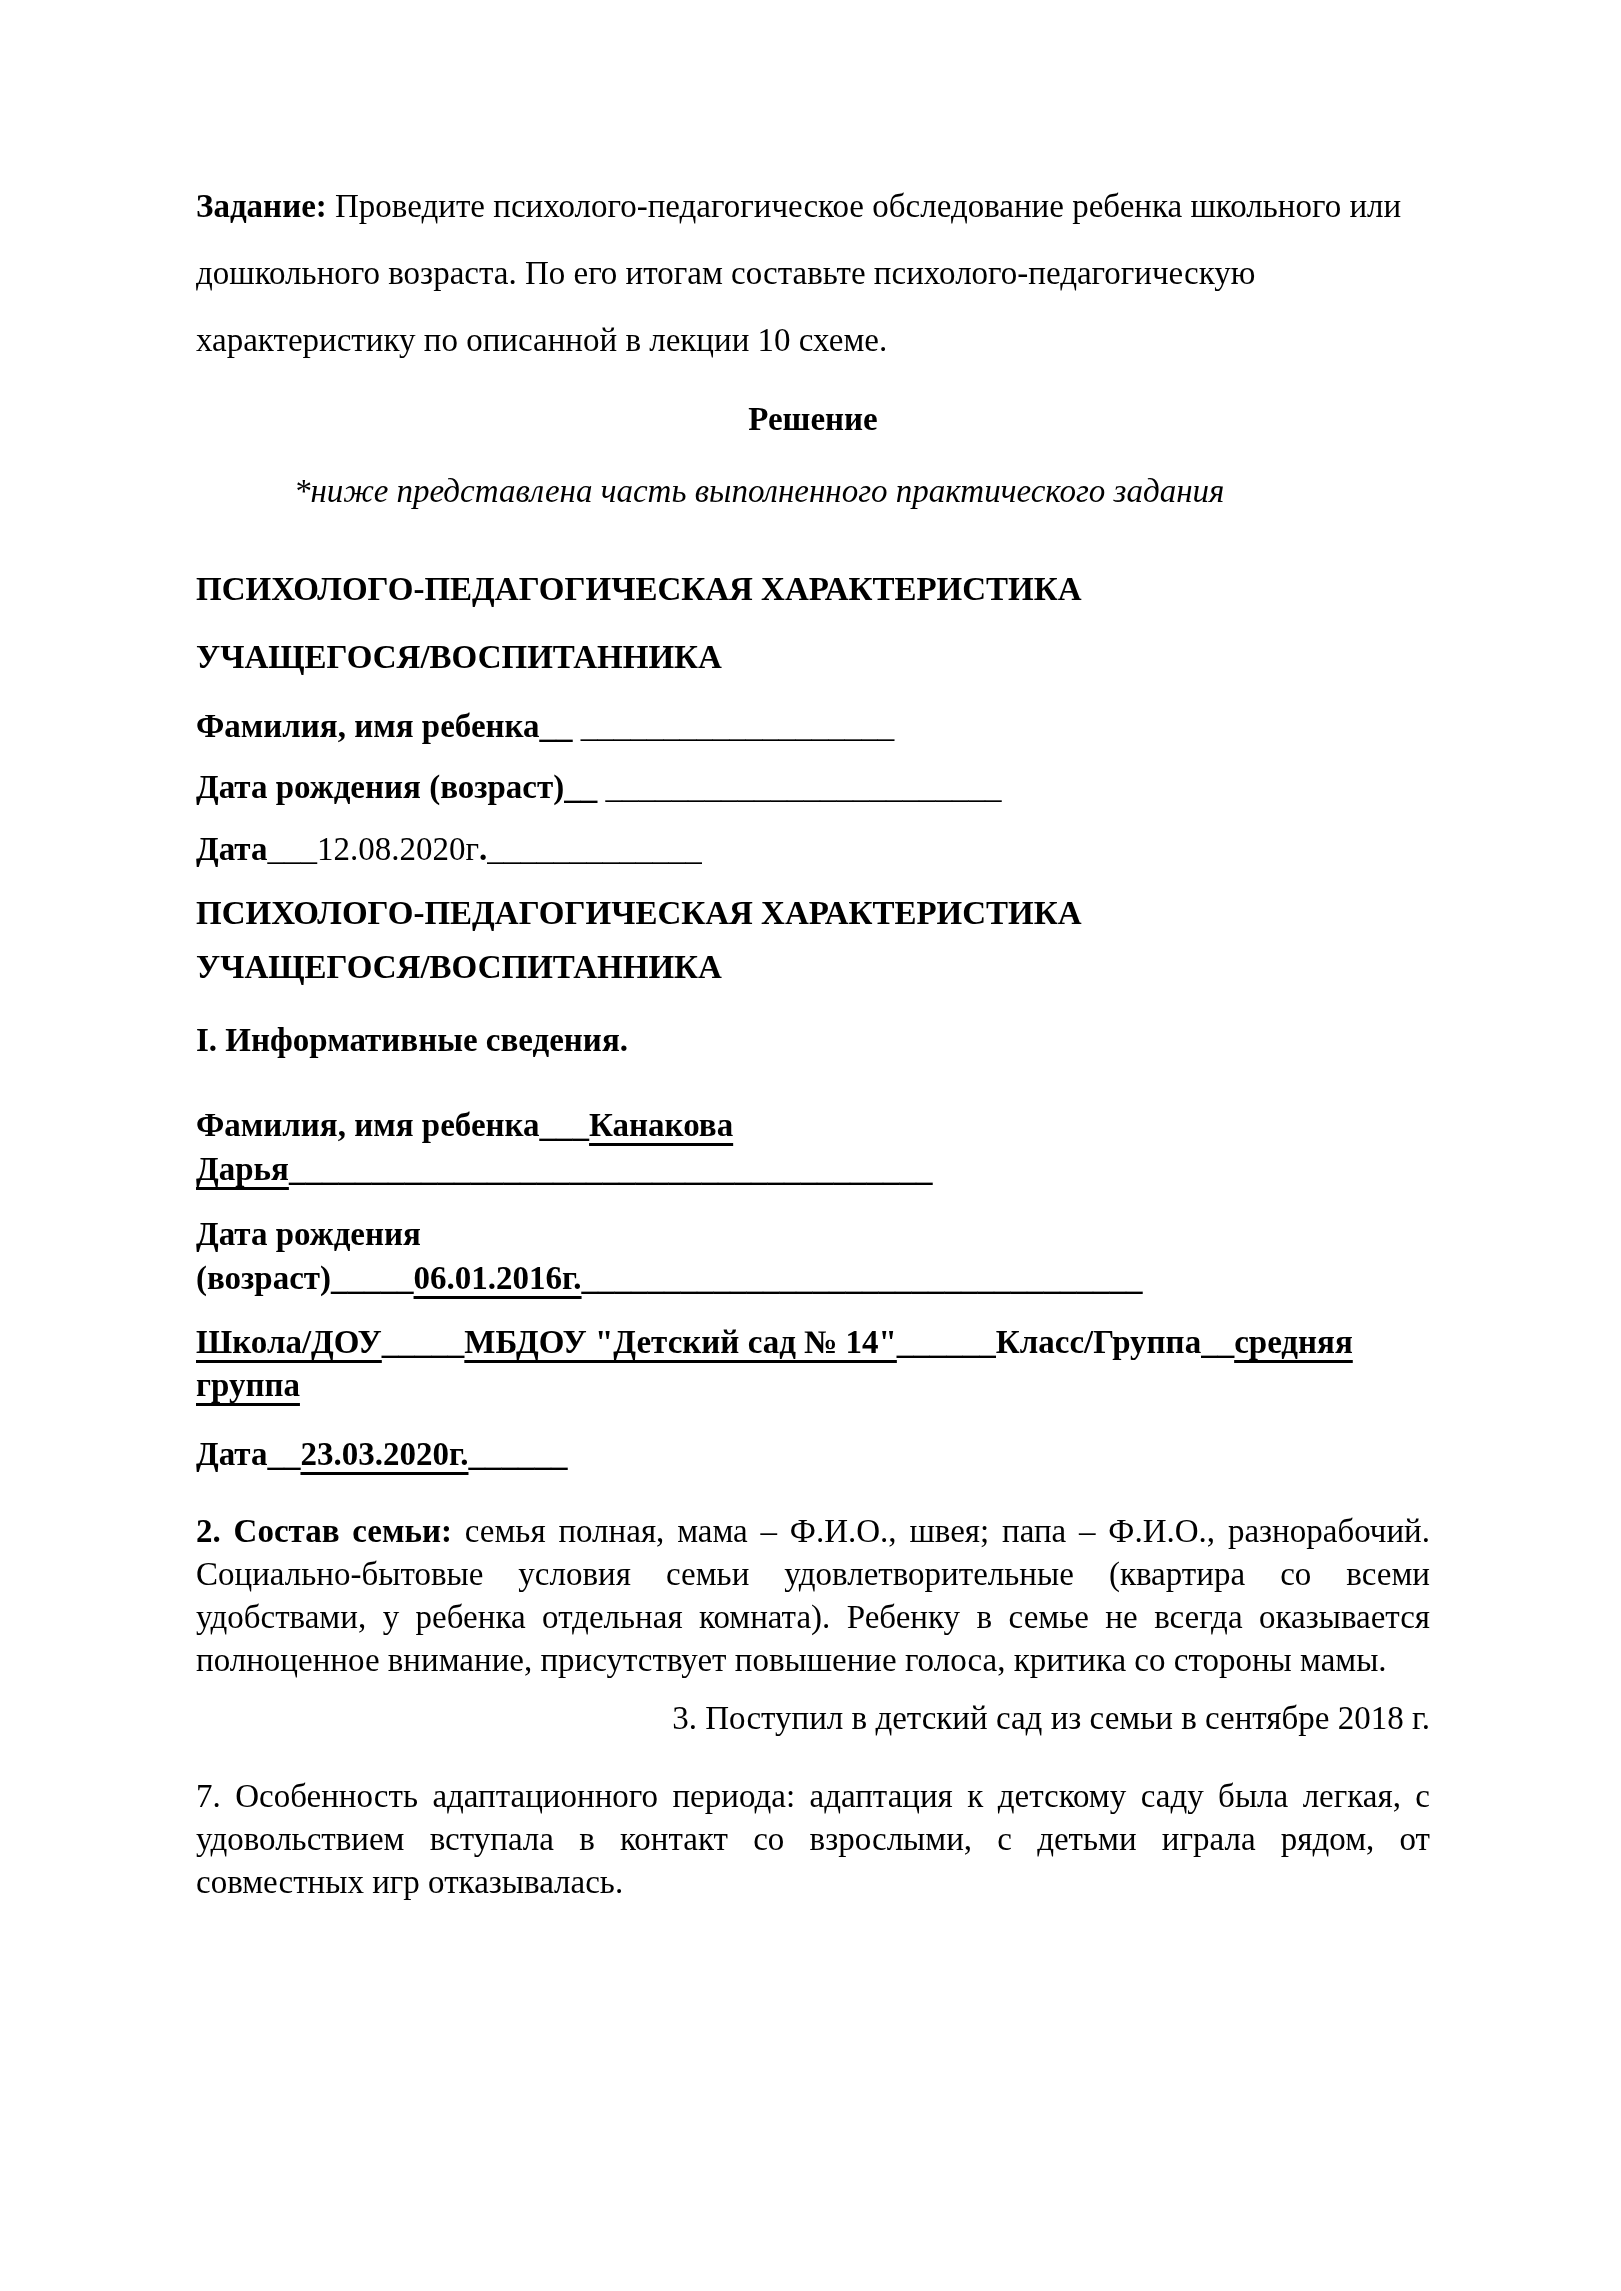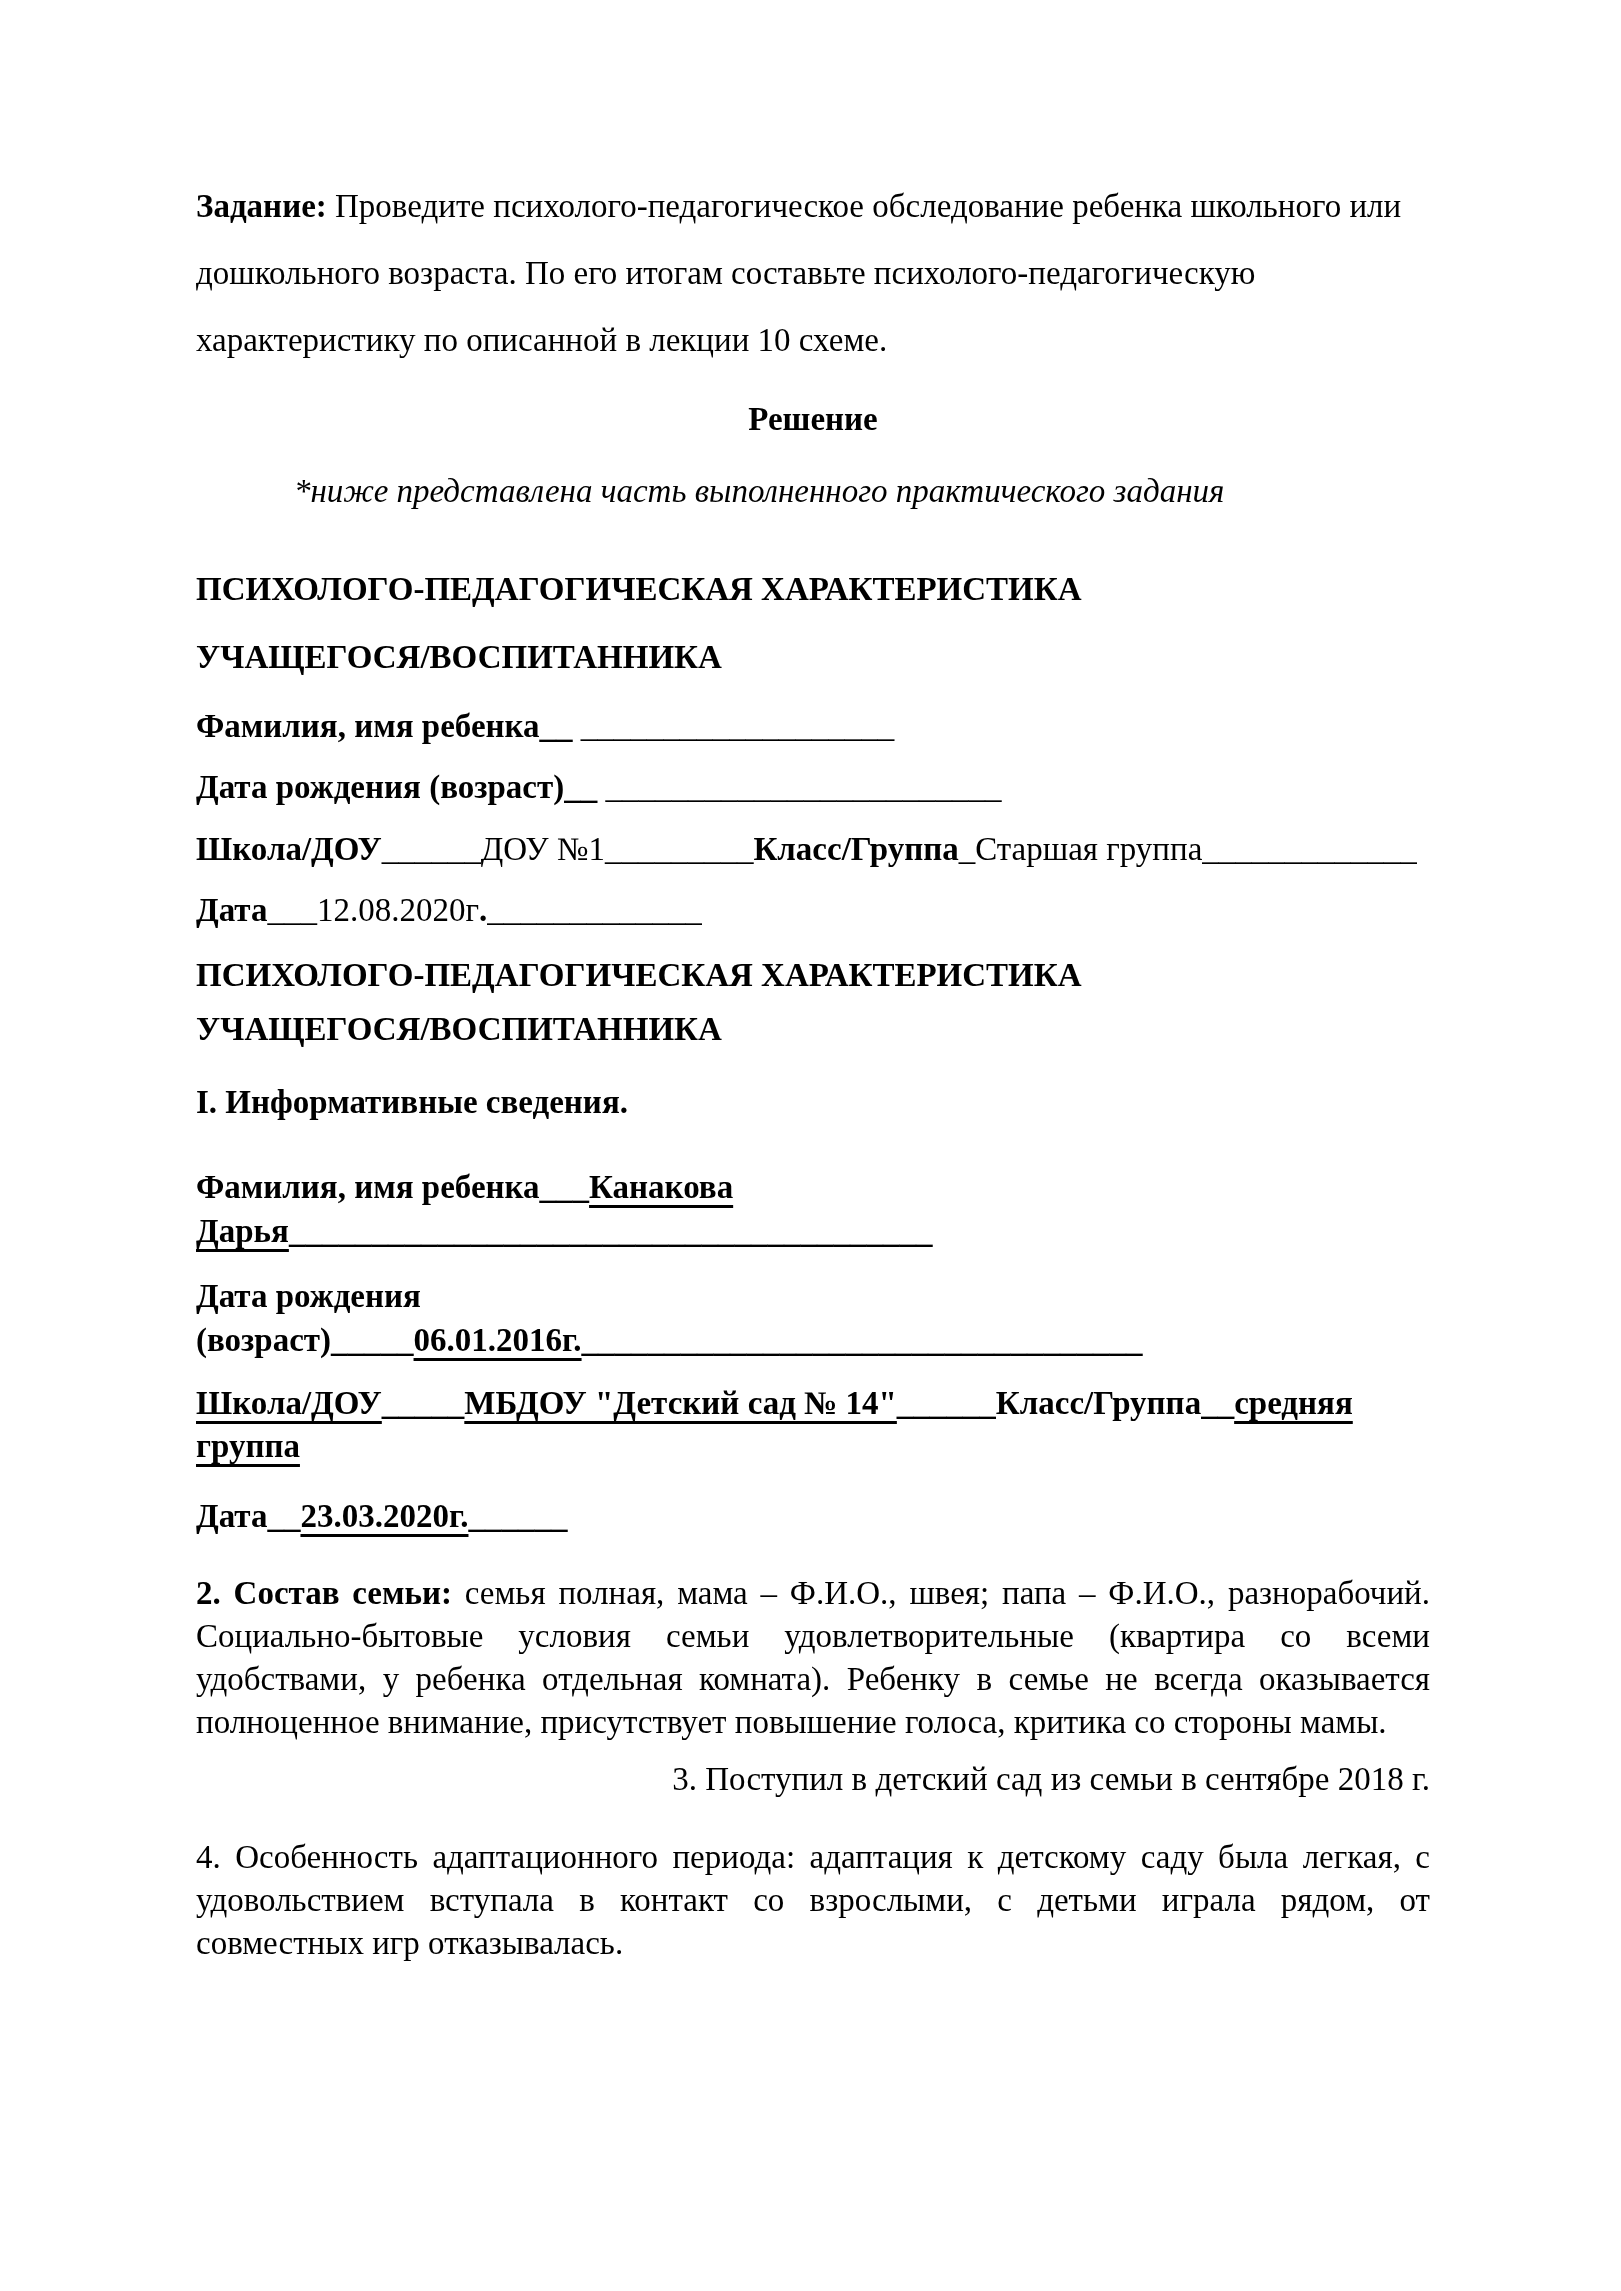--- a/index.html
+++ b/index.html
@@ -77,21 +77,20 @@
 
   <div class="solution-note">*ниже представлена часть выполненного практического задания</div>
 
   <div class="doc-title t1a">ПСИХОЛОГО-ПЕДАГОГИЧЕСКАЯ ХАРАКТЕРИСТИКА</div>
   <div class="doc-title t1b">УЧАЩЕГОСЯ/ВОСПИТАННИКА</div>
 
   <div class="field fa1"><span class="b">Фамилия, имя ребенка</span><span class="b">__ </span><span>___________________</span></div>
 
   <div class="field fa2"><span class="b">Дата рождения (возраст)</span><span class="b">__ </span><span>________________________</span></div>
 
-  <div class="field fa3"><span class="b">Школа/ДОУ</span><span>______</span><span>ДОУ №1</span><span>_________</span><span class="b">Класс/Группа</span><span>_</span><span>Старшая группа</span><span>_____________</span></div>
 
   <div class="field fa4"><span class="b">Дата</span><span>___</span><span>12.08.2020г</span><span class="b">.</span><span>_____________</span></div>
 
   <div class="doc-title t2a">ПСИХОЛОГО-ПЕДАГОГИЧЕСКАЯ ХАРАКТЕРИСТИКА</div>
   <div class="doc-title t2b">УЧАЩЕГОСЯ/ВОСПИТАННИКА</div>
 
   <div class="section-heading">I. Информативные сведения.</div>
 
   <div class="field fb1a"><span class="b">Фамилия, имя ребенка</span><span class="b">___</span><span class="b u">Канакова</span></div>
   <div class="field fb1b"><span class="b u">Дарья</span><span class="b">_______________________________________</span></div>
@@ -101,16 +100,16 @@
 
   <div class="field fb3a"><span class="b u">Школа/ДОУ</span><span class="b">_____</span><span class="b u">МБДОУ "Детский сад № 14"</span><span class="b">______</span><span class="b">Класс/Группа</span><span class="b">__</span><span class="b u">средняя</span></div>
   <div class="field fb3b"><span class="b u">группа</span></div>
 
   <div class="field fb4"><span class="b">Дата</span><span class="b">__</span><span class="b u">23.03.2020г.</span><span class="b">______</span></div>
 
   <p class="body-para p2"><span class="b">2. Состав семьи:</span><span> семья полная, мама – Ф.И.О., швея; папа – Ф.И.О., разнорабочий. Социально-бытовые условия семьи удовлетворительные (квартира со всеми удобствами, у ребенка отдельная комната). Ребенку в семье не всегда оказывается полноценное внимание, присутствует повышение голоса, критика со стороны мамы.</span></p>
 
   <p class="body-para p3">3. Поступил в детский сад из семьи в сентябре 2018 г.</p>
 
-  <p class="body-para p4">4. Особенность адаптационного периода: адаптация к детскому саду была легкая, с удовольствием вступала в контакт со взрослыми, с детьми играла рядом, от совместных игр отказывалась.</p>
+  <p class="body-para p4">7. Особенность адаптационного периода: адаптация к детскому саду была легкая, с удовольствием вступала в контакт со взрослыми, с детьми играла рядом, от совместных игр отказывалась.</p>
 
 </div>
 
 
 </body></html>

